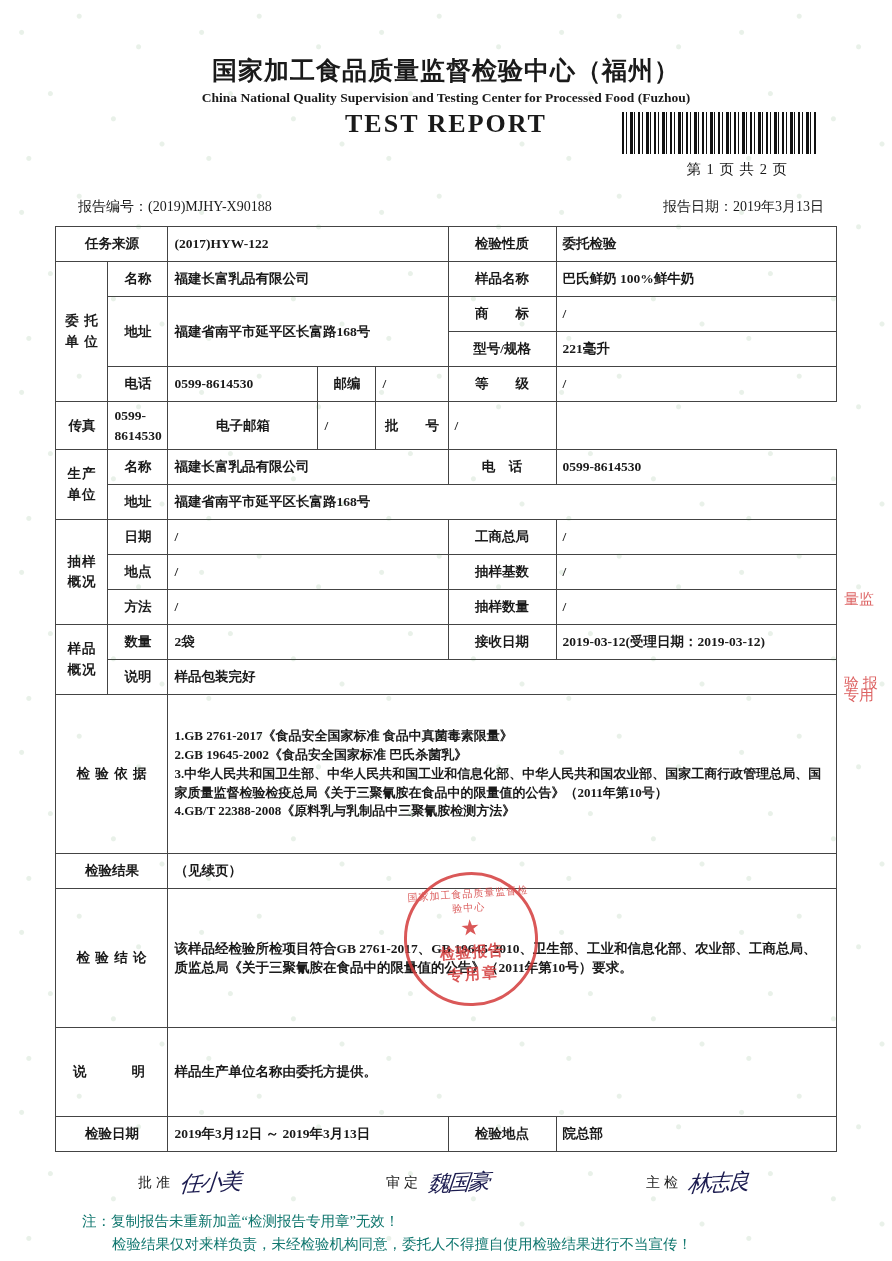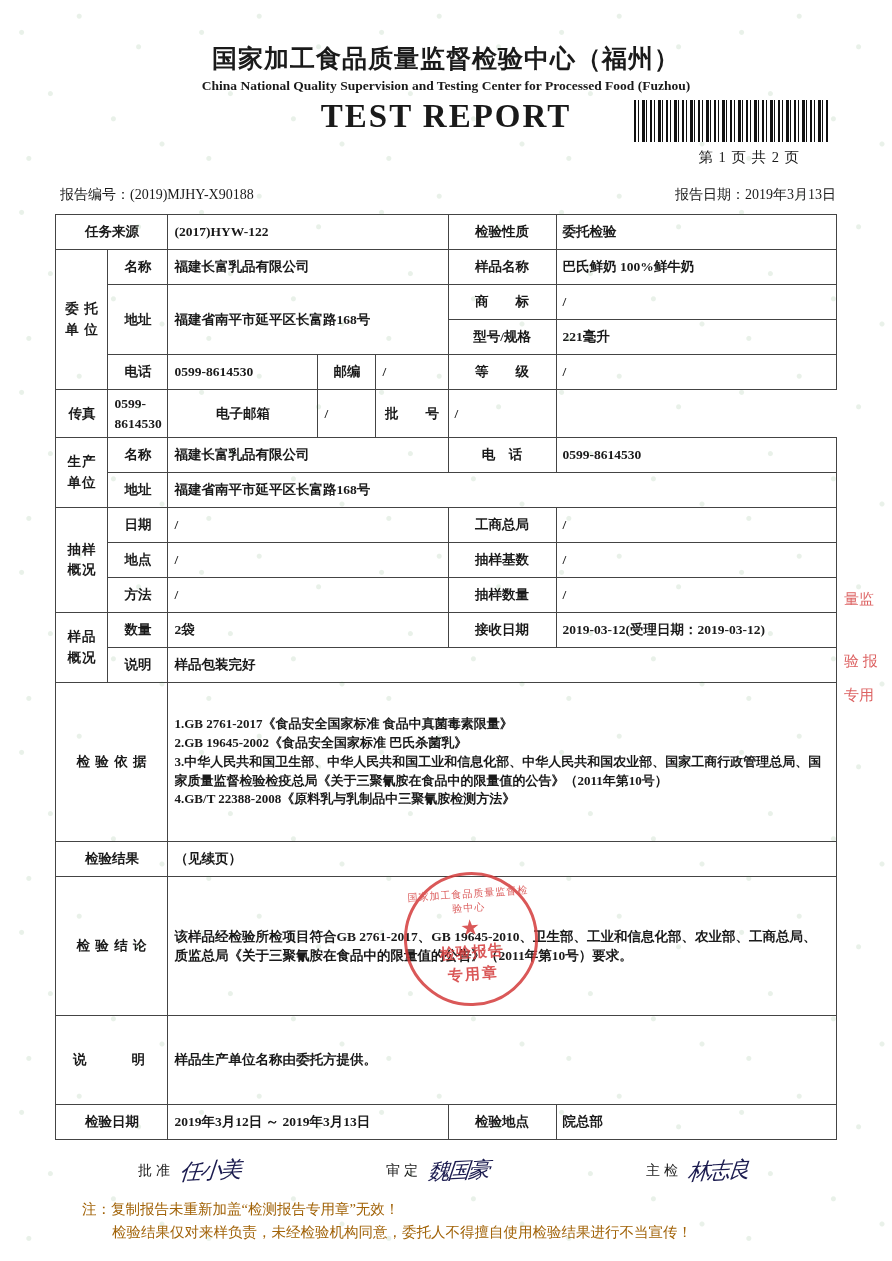--- a/index.html
+++ b/index.html
@@ -11,21 +11,21 @@
     width: 892px;
     height: 1261px;
     position: relative;
     font-family: "Liberation Serif", "DejaVu Serif", serif;
     color: #1a1a1a;
     overflow: hidden;
   }
   .page {
     position: absolute;
     inset: 0;
-    padding: 0;
+    padding: 12px;
   }
   
   .header {
     text-align: center;
     padding-top: 44px;
   }
   .org-cn {
     font-size: 25px;
     font-weight: bold;
     letter-spacing: 1px;
@@ -43,21 +43,21 @@
     height: 76px;
   }
   .title-cn {
     font-size: 32px;
     font-weight: bold;
     letter-spacing: 12px;
     line-height: 1.25;
     padding-left: 12px;
   }
   .title-en {
-    font-size: 33px;
+    font-size: 26px;
     font-weight: bold;
     letter-spacing: 2px;
     line-height: 1.1;
     margin-top: -2px;
   }
   .barcode {
     position: absolute;
     right: 62px;
     top: 2px;
     width: 196px;
@@ -76,21 +76,21 @@
     top: 50px;
     font-size: 14.5px;
     letter-spacing: 1px;
   }
   .meta-row {
     position: relative;
     margin: 12px 56px 6px 56px;
     height: 22px;
     font-size: 14px;
   }
-  .meta-left { position: absolute; left: 4px; top: 0; }
+  .meta-left { position: absolute; left: 10px; top: 0; }
   .meta-right { position: absolute; right: 0; top: 0; }
 
   
   table.report {
     border-collapse: collapse;
     width: 780px;
     margin: 0 auto;
     table-layout: fixed;
     font-size: 13.5px;
     font-weight: bold;
@@ -171,21 +171,21 @@
     white-space: nowrap;
   }
   .sig-approve { left: 82px; }
   .sig-verify  { left: 330px; }
   .sig-exam    { left: 590px; }
 
   
   .footer {
     width: 800px;
     margin: 2px auto 0 auto;
-    color: #a16207;
+    color: #0f766e;
     font-size: 14.5px;
     line-height: 1.6;
     padding-left: 36px;
     box-sizing: border-box;
   }
   .footer .l2 { padding-left: 30px; }
 
   
   .stamp {
     position: absolute;
@@ -463,16 +463,16 @@
   </div>
 
   <div class="stamp stamp-main">
     <div class="arc">国家加工食品质量监督检验中心</div>
     <div class="star">★</div>
     <div class="l1">检验报告</div>
     <div class="l2">专用章</div>
   </div>
   <div class="stamp-edge">
     <div class="seg" style="top:16px">量监</div>
-    <div class="seg" style="top:78px">验 报</div>
+    <div class="seg" style="top:100px">验 报</div>
     <div class="seg" style="top:112px">专用</div>
   </div>
 </div>
 
 </body></html>

